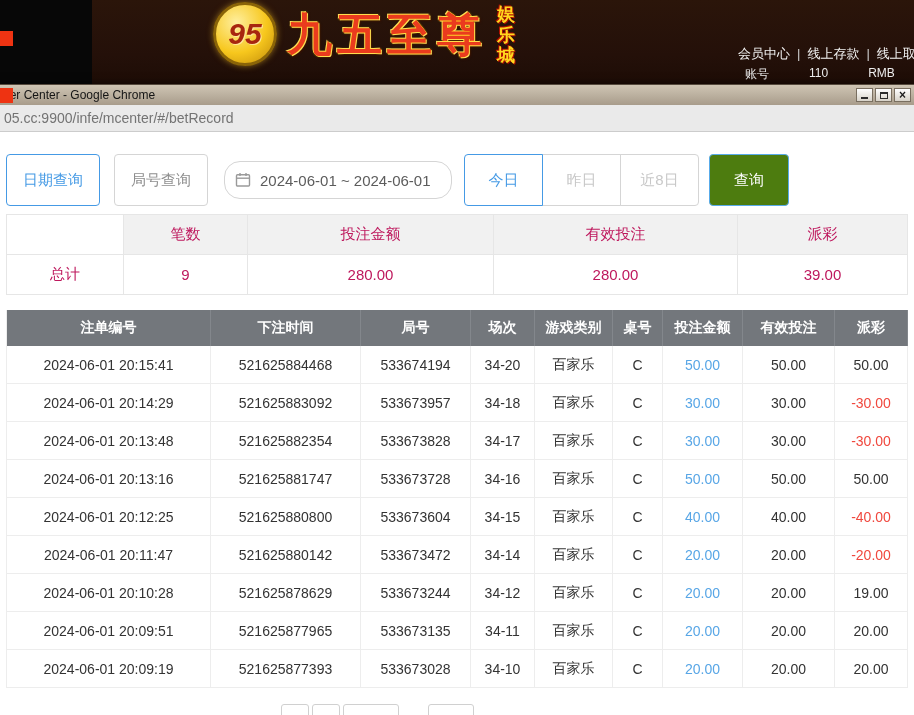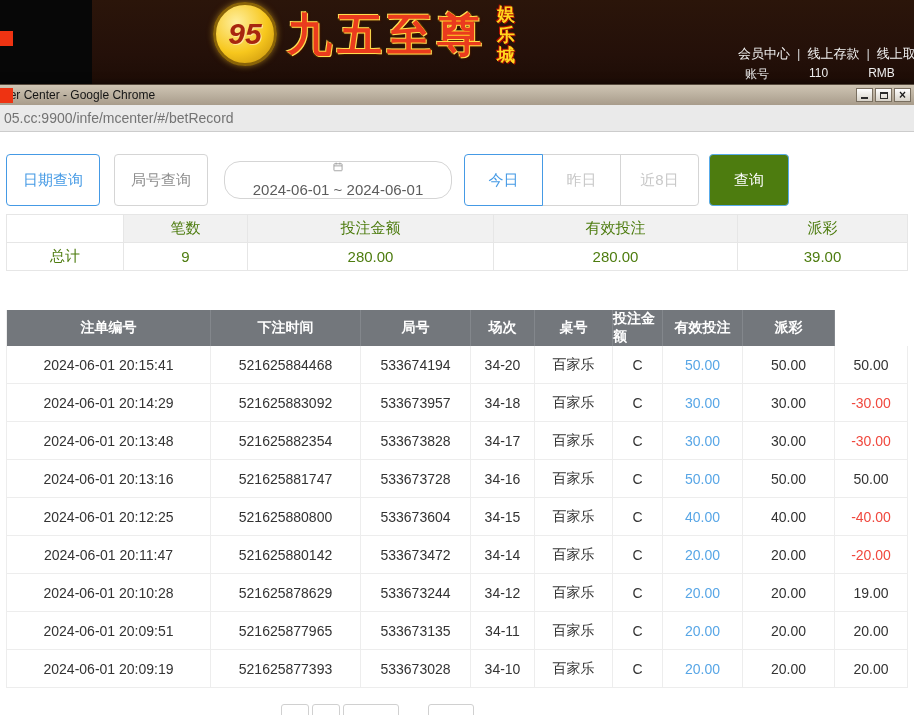--- a/index.html
+++ b/index.html
@@ -51,35 +51,35 @@
 
   
   .filters { position:absolute; top:22px; left:6px; right:6px; display:flex; align-items:center; }
   .btn { height:52px; border:1px solid #d5d5d5; background:#fff; color:#8d8d8d; font-size:15px;
     border-radius:4px; padding:0 16px; cursor:pointer;
     font-family:"Liberation Sans","DejaVu Sans",sans-serif; }
   .btn.outline-active { border-color:#459ae5; color:#459ae5; }
   .btn.ml14 { margin-left:14px; }
   .date-box { margin-left:16px; width:228px; height:38px; border:1px solid #d5d5d5;
     border-radius:16px; display:flex; align-items:center; gap:9px; padding:0 10px;
-    font-size:15px; color:#5c5c5c; cursor:pointer; background:#fff;flex-direction:column; }
+    font-size:15px; color:#5c5c5c; cursor:pointer; background:#fff; }
   .group { margin-left:12px; display:flex; }
   .group .btn { width:79px; padding:0; border-radius:0; margin-left:-1px; color:#c8c8c8; }
   .group .btn.gfirst { border-radius:4px 0 0 4px; margin-left:0; color:#459ae5;
     border-color:#459ae5; position:relative; z-index:2; }
   .group .btn.glast { border-radius:0 4px 4px 0; }
   .btn.primary { margin-left:10px; width:80px; background:#4d7c0f; border-color:#58abea;
     color:#fff; padding:0; }
 
   
   .summary { position:absolute; top:82px; left:6px; right:6px;
     border-top:1px solid #e6e6e6; border-left:1px solid #e6e6e6; }
   .srow { display:grid; grid-template-columns:117px 124px 246px 244px 1fr; }
-  .scell { height:28px; border-right:1px solid #e6e6e6; border-bottom:1px solid #e6e6e6;
-    display:flex; align-items:center; justify-content:center; font-size:15px; color:#4d7c0f;
+  .scell { height:40px; border-right:1px solid #e6e6e6; border-bottom:1px solid #e6e6e6;
+    display:flex; align-items:center; justify-content:center; font-size:15px; color:#be185d;
     background:#fff; }
   .shead .scell { background:#f1f1f1; }
   .shead .scell.first { background:#fff; }
 
   
   .bet-table { position:absolute; top:178px; left:6px; right:6px; border-left:1px solid #ededed; }
   .grid-cols { display:grid; grid-template-columns:204px 150px 110px 64px 78px 50px 80px 92px 1fr; }
   .th { height:36px; background:#73777c; color:#fff; font-size:14px; font-weight:bold;
     display:flex; align-items:center; justify-content:center; border-right:1px solid #83878c; }
   .td { height:38px; background:#fff; display:flex; align-items:center; justify-content:center;
@@ -180,20 +180,21 @@
           <div class="scell">39.00</div>
         </div>
       </div>
 
       <div class="bet-table">
         <div class="thead grid-cols">
             <div class="th col-bet_id">注单编号</div>
             <div class="th col-time">下注时间</div>
             <div class="th col-round">局号</div>
             <div class="th col-session">场次</div>
+            <div class="th col-game">游戏类别</div>
             <div class="th col-table_no">桌号</div>
             <div class="th col-amount">投注金额</div>
             <div class="th col-valid">有效投注</div>
             <div class="th col-payout">派彩</div>
           </div>
         <div>
             <div class="trow grid-cols">
               <div class="td col-time">2024-06-01 20:15:41</div>
               <div class="td col-bet_id">521625884468</div>
               <div class="td col-round">533674194</div>

